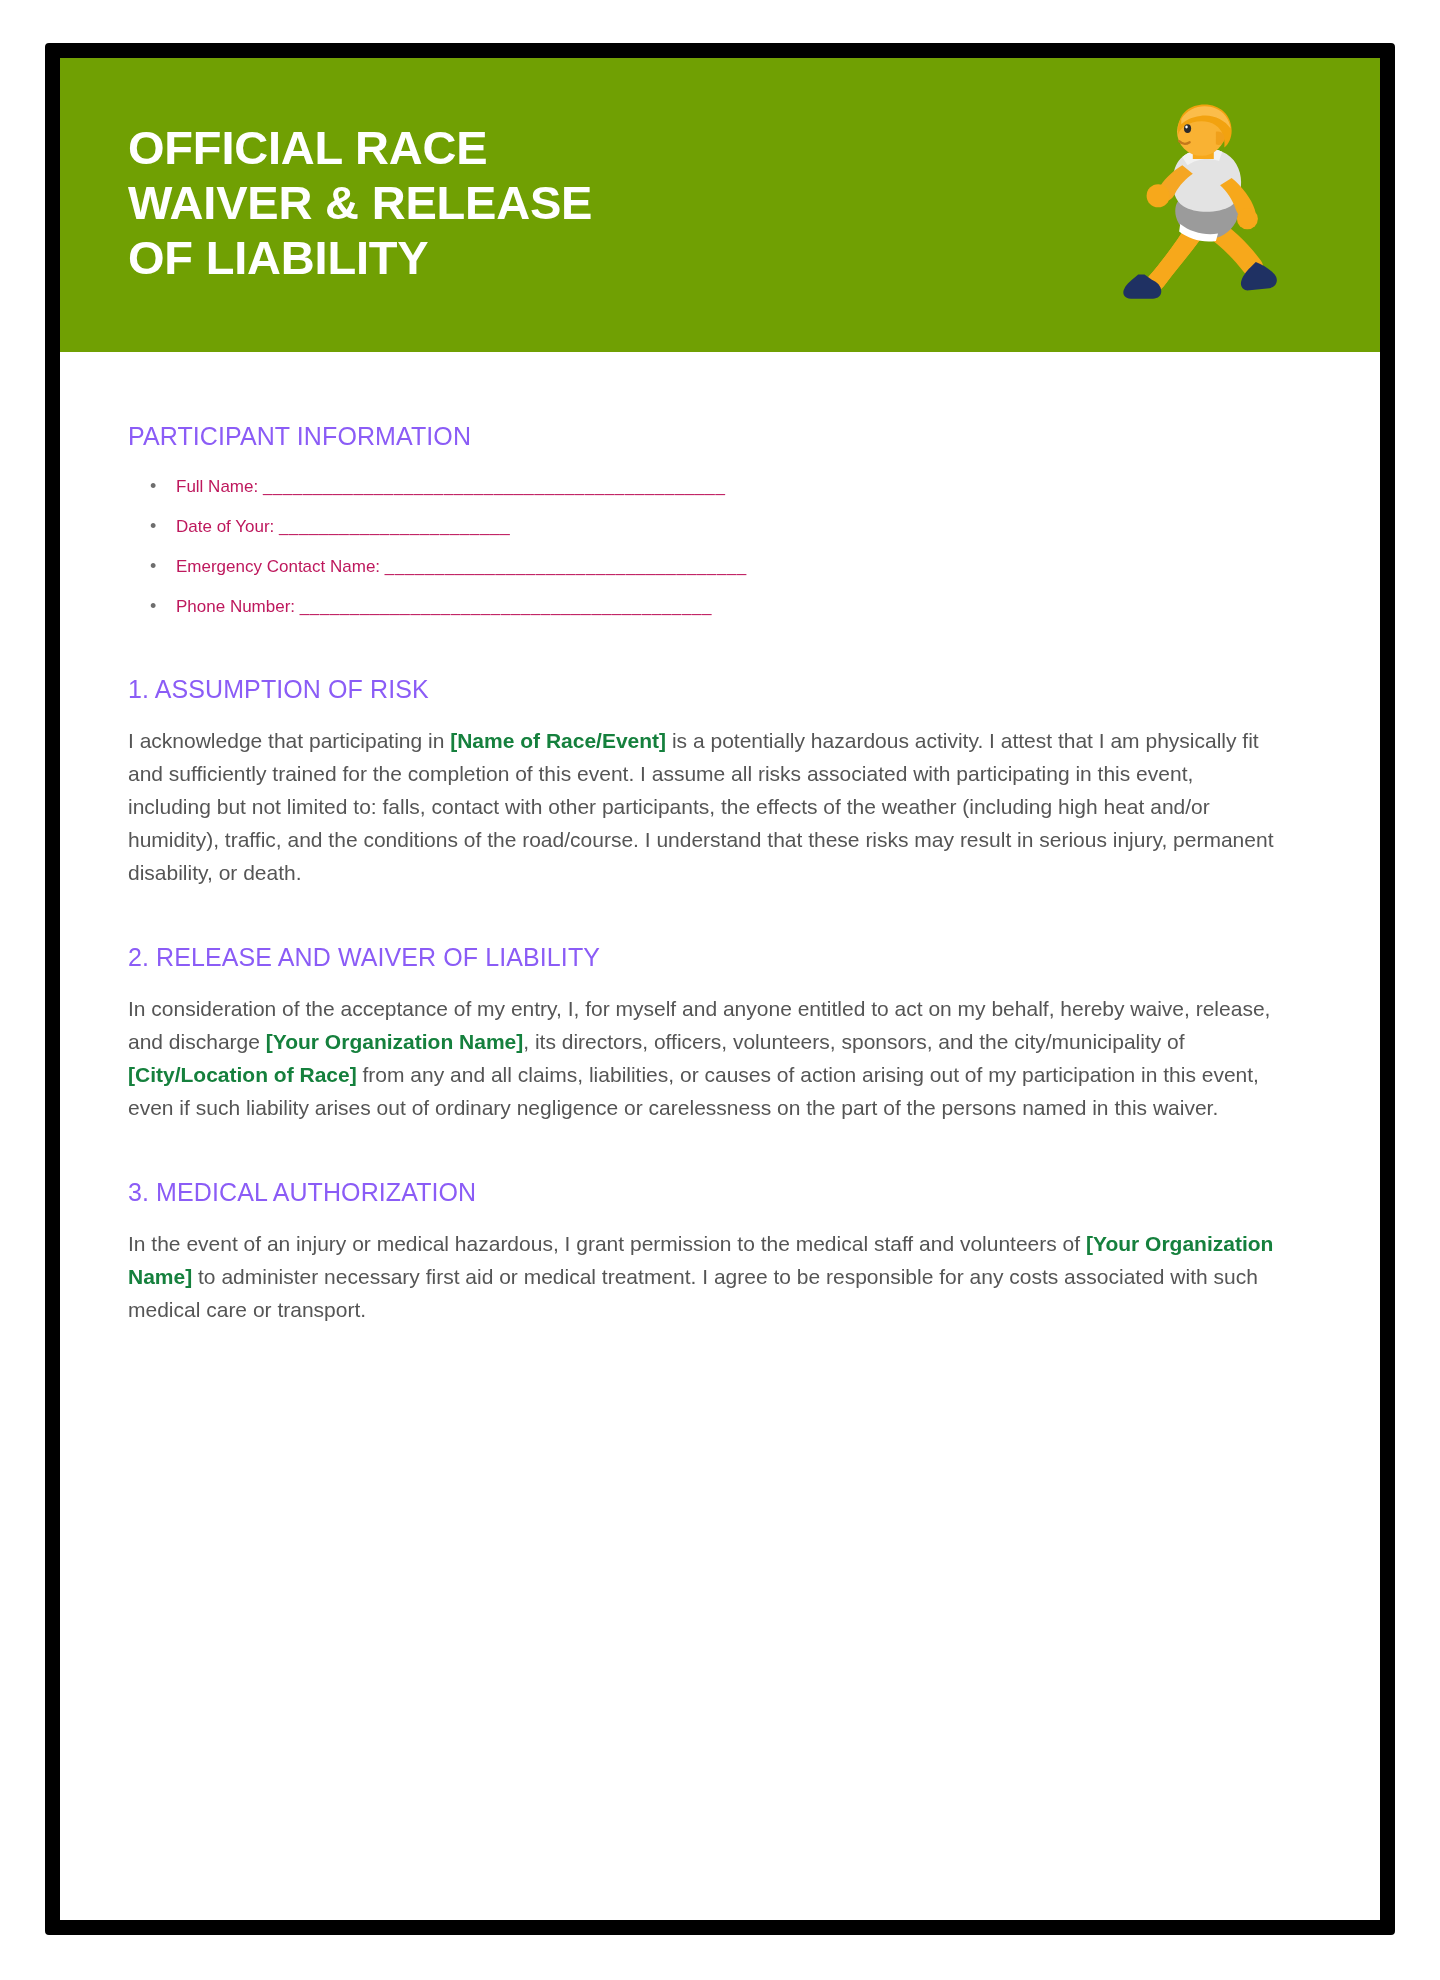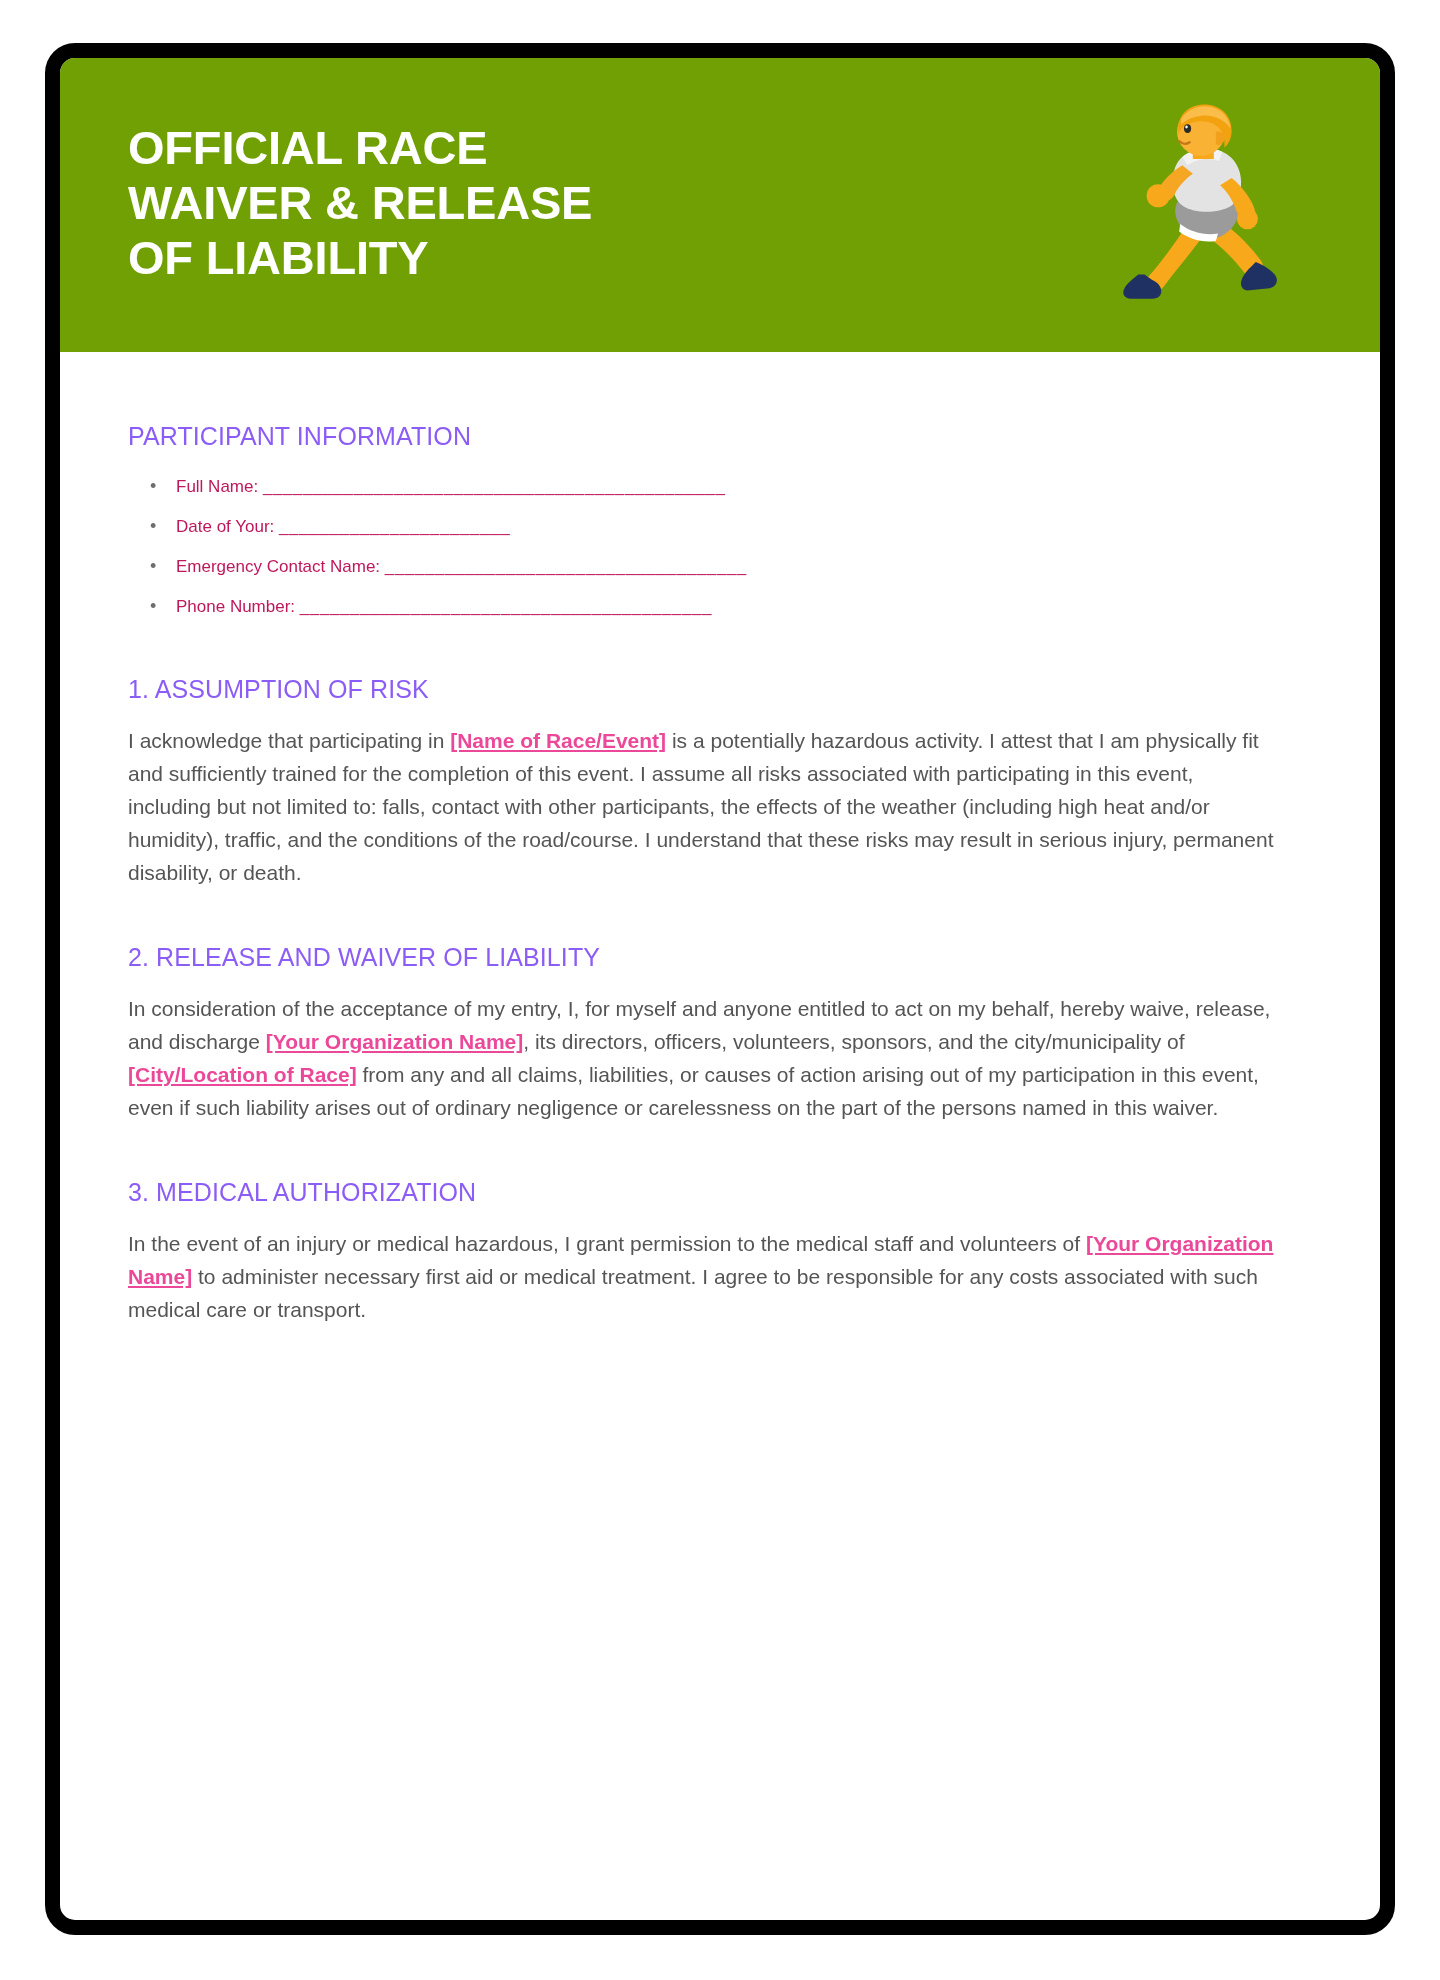--- a/index.html
+++ b/index.html
@@ -15,21 +15,21 @@
   }
 
   .page-frame {
     position: absolute;
     left: 45px;
     top: 43px;
     width: 1350px;
     height: 1892px;
     box-sizing: border-box;
     border: 15px solid #000000;
-    border-radius: 30px;
+    border-radius: 4px;
     background: #ffffff;
     overflow: hidden;
   }
 
   
   .doc-header {
     position: relative;
     height: 294px;
     background: #70A003;
     padding: 0;
@@ -105,23 +105,22 @@
   }
 
   .body-paragraph {
     margin: 0;
     color: #555555;
     font-size: 21px;
     line-height: 33px;
     max-width: 1150px;
   }
   .body-paragraph b {
-    color: #ec4899;
+    color: #15803d;
     font-weight: 700;
-    text-decoration: underline;
   }
 
   .spacer-block { height: 38px; }
 </style>
 </head>
 <body>
 
 <div class="page-frame">
 
   <div class="doc-header">

